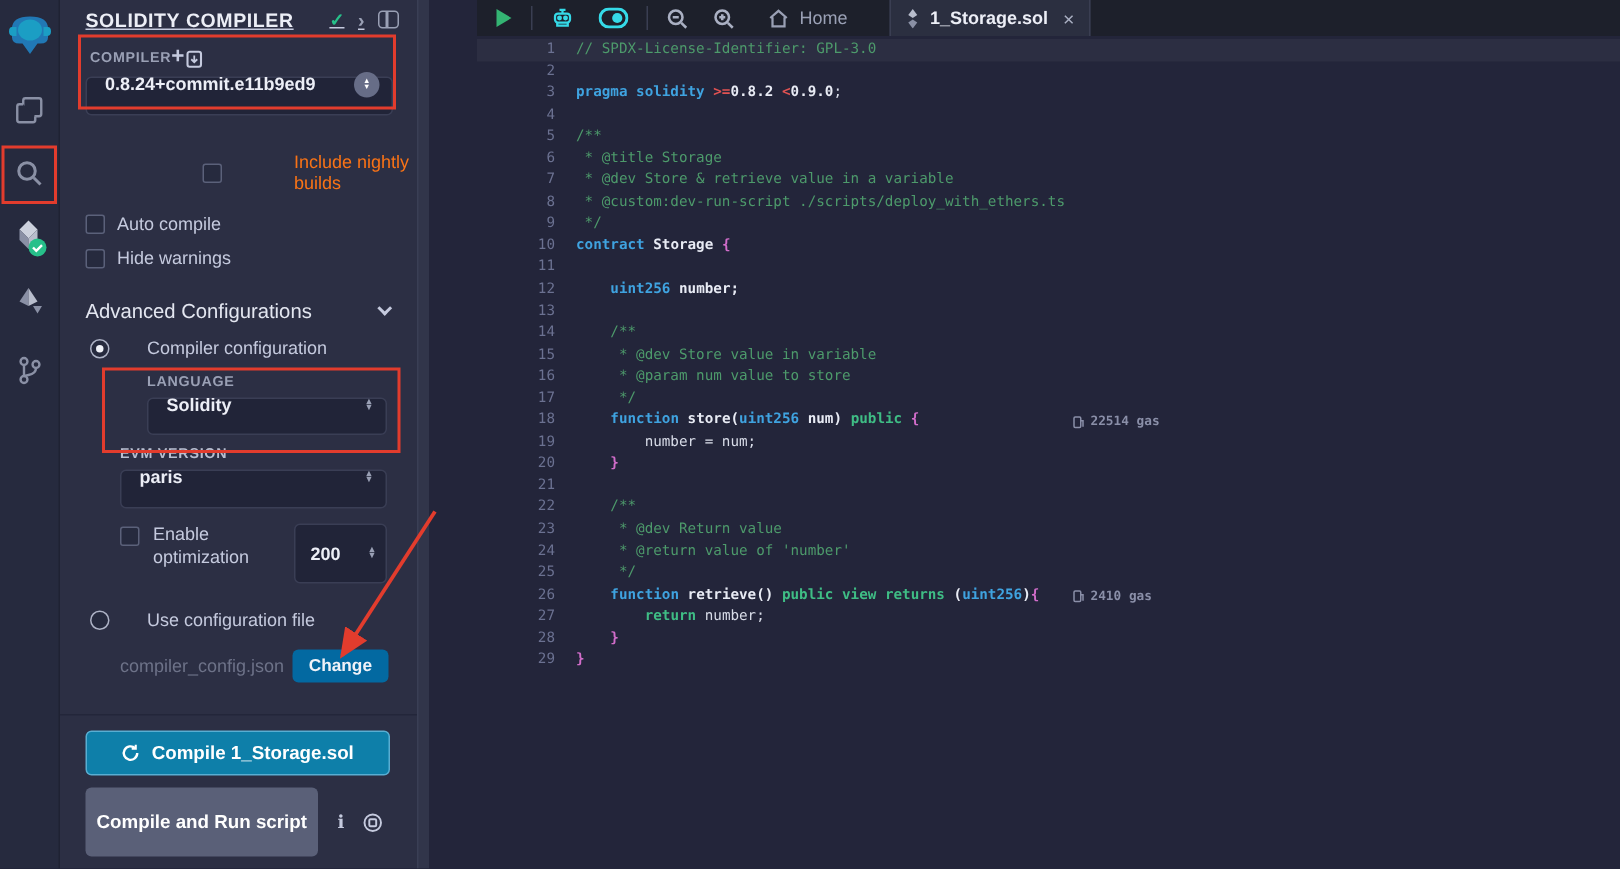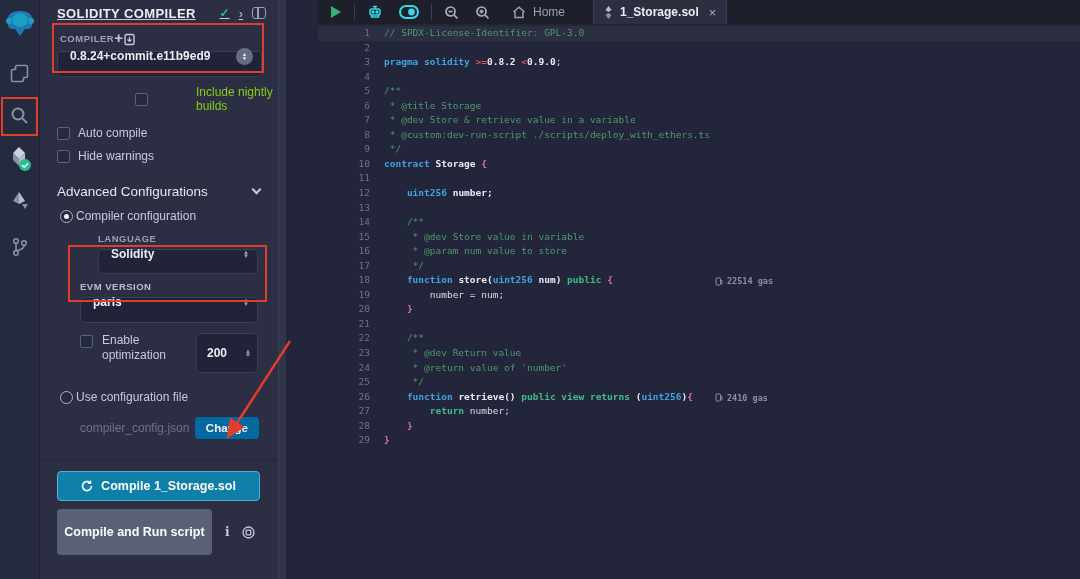--- a/index.html
+++ b/index.html
@@ -37,30 +37,30 @@
   .spin-circle { width:17px; height:17px; border-radius:50%; background:#676d87; display:flex;
     flex-direction:column; align-items:center; justify-content:center; color:#fff; font-size:5px; line-height:4px; }
 
   .version-select { margin:5px 16px 0 17px; height:26px; }
   .lang-select { margin:5px 20px 0 58px; height:25px; }
   .evm-select { margin:5px 20px 0 40px; height:26px; }
   .contract-select { margin:6px 20px 0 17px; height:26px; }
 
   .cbrow { display:flex; align-items:center; gap:8px; font-size:12px; color:#c5cade; cursor:pointer; }
   .cb { width:13px; height:13px; border:1px solid #5b617a; border-radius:2px; background:#262a3e; flex:0 0 13px; }
-  .nightly { margin:8px 0 0 95px; color:#84cc16;gap:48px; }
+  .nightly { margin:24px 0 0 95px; color:#f97316;gap:48px; }
   .auto { margin:13px 0 0 17px; }
   .hide { margin:9px 0 0 17px; }
 
   .adv-title-row { margin:21px 18px 0 17px; display:flex; align-items:center; cursor:pointer; }
   .adv-title { font-size:13.5px; color:#e3e6f0; flex:1; }
   .chev-down { width:7px; height:7px; border-right:2px solid #c5cade; border-bottom:2px solid #c5cade;
     transform:rotate(45deg); margin-top:-4px; }
 
-  .radiorow { display:flex; align-items:center; gap:3px; font-size:12px; color:#c5cade; cursor:pointer; }
+  .radiorow { display:flex; align-items:center; gap:25px; font-size:12px; color:#c5cade; cursor:pointer; }
   .radio { width:13px; height:13px; border-radius:50%; border:1px solid #aeb3c6; position:relative; flex:0 0 13px; background:#262a3e; }
   .radio.sel::after { content:""; position:absolute; left:3px; top:3px; width:5px; height:5px; border-radius:50%; background:#f0f2f8; }
   .radio1 { margin:10px 0 0 20px; }
   .radio2 { margin:17px 0 0 20px; color:#c5cade; }
 
   .lang-label { margin:10px 0 0 58px; }
   .evm-label-in { font-size:9.5px; font-weight:bold; letter-spacing:.5px; color:#b9bed0; }
   .evm-label-row { margin:0 0 0 40px; padding-top:7px; }
 
   .opt-row { margin:10px 20px 0 40px; display:flex; align-items:flex-start; }

